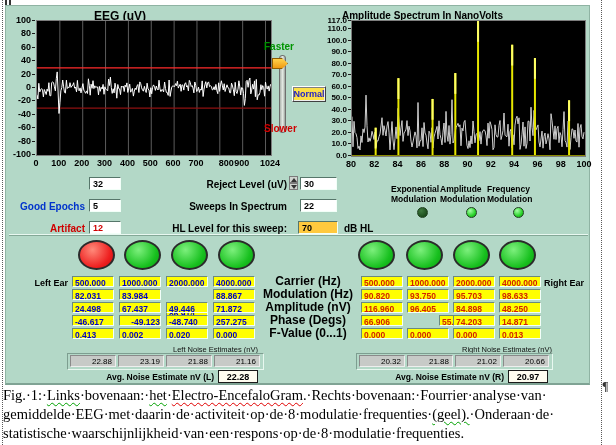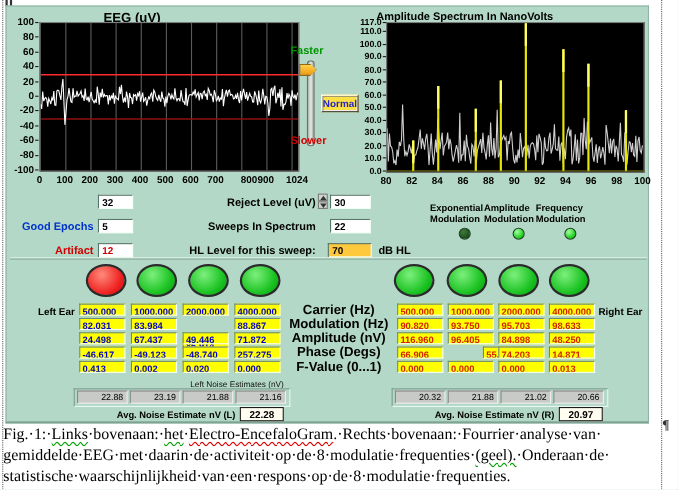--- a/index.html
+++ b/index.html
@@ -292,21 +292,21 @@
         <div class="ycell c-left" style="left: 207px; top: 270px;">4000.000</div>
         <div class="ycell c-left" style="left: 66px; top: 283px;">82.031</div>
         <div class="ycell c-left" style="left: 113px; top: 283px;">83.984</div>
         <div class="ycell c-left" style="left: 160px; top: 301px;">86.914</div>
         <div class="ycell c-left" style="left: 207px; top: 283px;">88.867</div>
         <div class="ycell c-left" style="left: 66px; top: 296px;">24.498</div>
         <div class="ycell c-left" style="left: 113px; top: 296px;">67.437</div>
         <div class="ycell c-left" style="left: 160px; top: 296px;">49.446</div>
         <div class="ycell c-left" style="left: 207px; top: 296px;">71.872</div>
         <div class="ycell c-left" style="left: 66px; top: 309px;">-46.617</div>
-        <div class="ycell c-left" style="left: 113px; top: 309px;">-49.123</div>
+        <div class="ycell c-left" style="left: 113px; top: 309px; text-align: right;">-49.123</div>
         <div class="ycell c-left" style="left: 160px; top: 309px;">-48.740</div>
         <div class="ycell c-left" style="left: 207px; top: 309px;">257.275</div>
         <div class="ycell c-left" style="left: 66px; top: 322px;">0.413</div>
         <div class="ycell c-left" style="left: 113px; top: 322px;">0.002</div>
         <div class="ycell c-left" style="left: 160px; top: 322px;">0.020</div>
         <div class="ycell c-left" style="left: 207px; top: 322px;">0.000</div>
       </div>
     <div id="table-right">
         <div class="ycell c-right" style="left: 355px; top: 270px;">500.000</div>
         <div class="ycell c-right" style="left: 401px; top: 270px;">1000.000</div>
@@ -341,20 +341,21 @@
     <div class="noise-frame" style="left:61px;"></div>
     <div id="noise-left">
         <div class="ncell" style="left: 64px;">22.88</div>
         <div class="ncell" style="left: 112px;">23.19</div>
         <div class="ncell" style="left: 160px;">21.88</div>
         <div class="ncell" style="left: 208px;">21.16</div>
       </div>
     <div class="avg-label" style="left:58px;width:150px;">Avg. Noise Estimate nV (L)</div>
     <div class="avg-box" style="left:212px;">22.28</div>
 
+    <div class="noise-label" style="left:368px;width:178px;">Right Noise Estimates (nV)</div>
     <div class="noise-frame" style="left:350px;"></div>
     <div id="noise-right">
         <div class="ncell" style="left: 353px;">20.32</div>
         <div class="ncell" style="left: 401px;">21.88</div>
         <div class="ncell" style="left: 449px;">21.02</div>
         <div class="ncell" style="left: 497px;">20.66</div>
       </div>
     <div class="avg-label" style="left:346px;width:152px;">Avg. Noise Estimate nV (R)</div>
     <div class="avg-box" style="left:502px;">20.97</div>
   </div>

